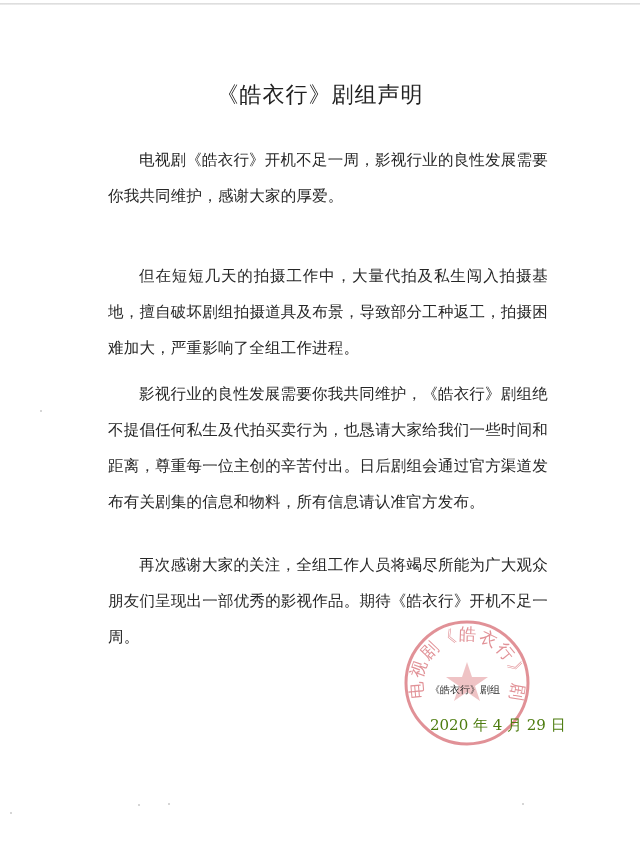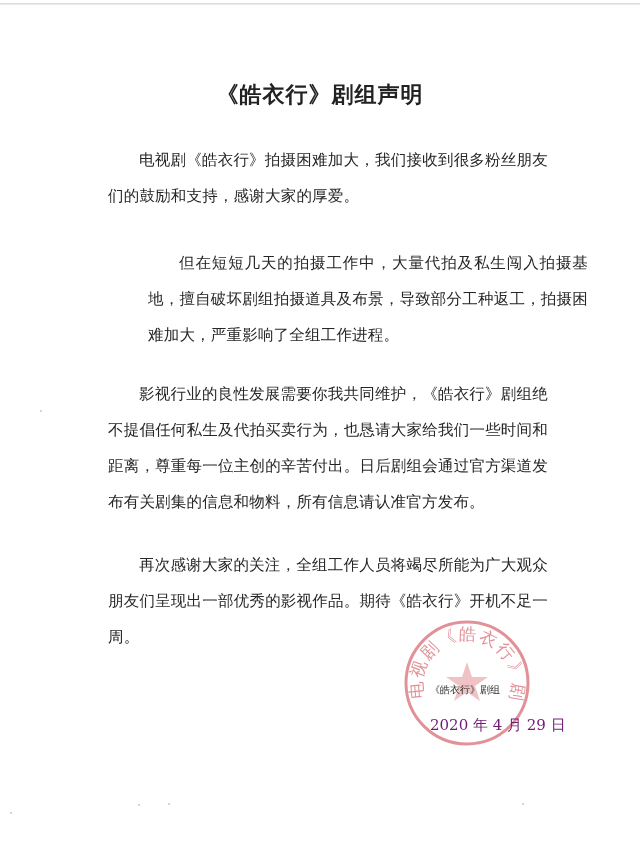--- a/index.html
+++ b/index.html
@@ -21,52 +21,52 @@
       width: 640px; height: 2px;
       background: linear-gradient(to bottom, #d8d8d8, #efefef);
     }
     .title {
       position: absolute;
       left: 0; top: 80px;
       width: 640px;
       text-align: center;
       font-family: "DejaVu Sans", "Liberation Sans", sans-serif;
       font-size: 22px;
-      font-weight: bold;
+      font-weight: normal;
       letter-spacing: 1px;
       color: #222;
     }
     .para {
       position: absolute;
       left: 108px;
       width: 440px;
       font-size: 15.5px;
       line-height: 36px;
       text-indent: 2em;
       text-align: justify;
       letter-spacing: 0.2px;
       color: #262626;
     }
     .p1 { top: 142px; }
-    .p2 { top: 245px; margin-left: 40px; }
+    .p2 { top: 258px; }
     .p3 { top: 376px; }
     .p4 { top: 547px; }
     .signature {
       position: absolute;
       left: 430px;
       top: 683px;
       font-size: 10px;
       color: #262626;
     }
     .date {
       position: absolute;
       left: 430px;
       top: 716px;
       font-size: 15px;
-      color: #701a75;
+      color: #4d7c0f;
     }
     .seal {
       position: absolute;
       left: 402px;
       top: 618px;
       width: 130px;
       height: 130px;
       opacity: 0.78;
     }
     .speck {
@@ -76,21 +76,21 @@
       border-radius: 1px;
     }
   </style>
 </head>
 <body>
 
 <div class="top-edge"></div>
 
 <div class="title">《皓衣行》剧组声明</div>
 
-<div class="para p1">电视剧《皓衣行》拍摄困难加大，我们接收到很多粉丝朋友们的鼓励和支持，感谢大家的厚爱。</div>
+<div class="para p1">电视剧《皓衣行》开机不足一周，影视行业的良性发展需要你我共同维护，感谢大家的厚爱。</div>
 <div class="para p2">但在短短几天的拍摄工作中，大量代拍及私生闯入拍摄基地，擅自破坏剧组拍摄道具及布景，导致部分工种返工，拍摄困难加大，严重影响了全组工作进程。</div>
 <div class="para p3">影视行业的良性发展需要你我共同维护，《皓衣行》剧组绝不提倡任何私生及代拍买卖行为，也恳请大家给我们一些时间和距离，尊重每一位主创的辛苦付出。日后剧组会通过官方渠道发布有关剧集的信息和物料，所有信息请认准官方发布。</div>
 <div class="para p4">再次感谢大家的关注，全组工作人员将竭尽所能为广大观众朋友们呈现出一部优秀的影视作品。期待《皓衣行》开机不足一周。</div>
 
 <svg class="seal" viewBox="0 0 130 130">
   <defs>
     <path id="sealArc" d="M 22,80 A 45,45 0 1,1 108,80"></path>
   </defs>
   <circle cx="65" cy="65" r="61" fill="none" stroke="#d9737a" stroke-width="3"></circle>
   <text font-size="17" fill="#d9737a" font-family="DejaVu Sans, sans-serif" letter-spacing="2">

